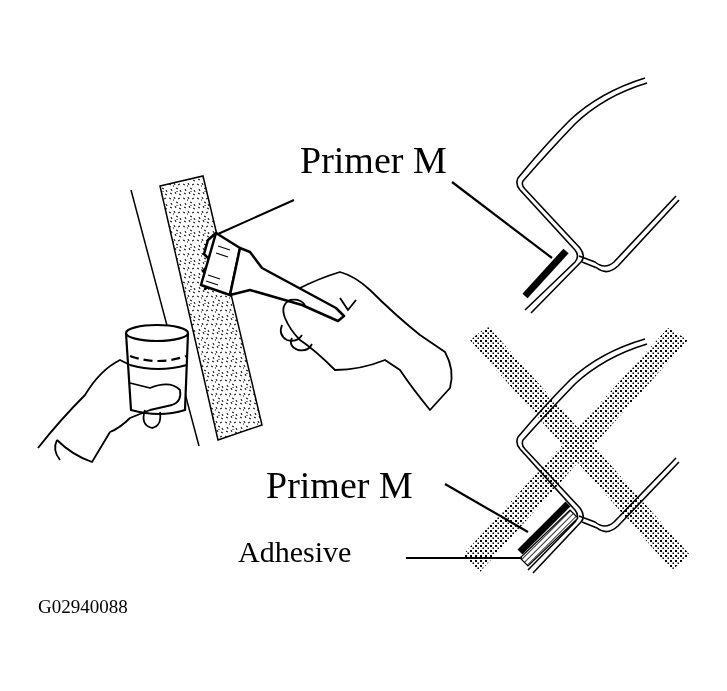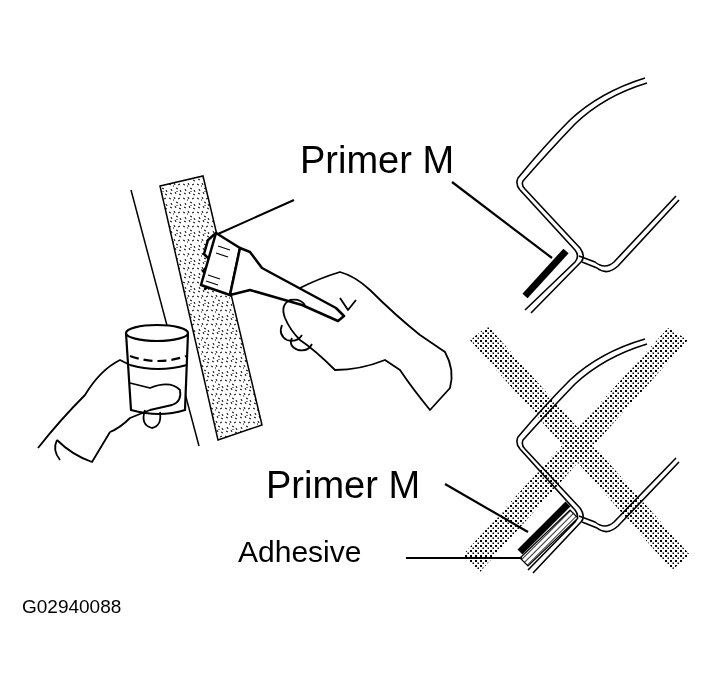--- a/index.html
+++ b/index.html
@@ -1,28 +1,28 @@
 <!DOCTYPE html>
 <html><head>
 <meta charset="utf-8">
 <style>
   html, body { margin: 0; padding: 0; background: #ffffff; }
   body { width: 727px; height: 691px; position: relative; overflow: hidden; }
   .canvas { position: absolute; left: 0; top: 0; width: 727px; height: 691px; }
   .label {
     position: absolute;
-    font-family: Liberation Sans, sans-serif;
+    font-family: Liberation Serif, serif;
     color: #000000;
     white-space: nowrap;
     line-height: 1;
   }
   .lbl-primer-top { left: 300px; top: 141px; font-size: 38px; }
   .lbl-primer-bot { left: 266px; top: 466px; font-size: 38px; }
   .lbl-adhesive   { left: 238px; top: 537px; font-size: 30px; }
-  .lbl-code       { left: 22px;  top: 597px; font-size: 19px; }
+  .lbl-code       { left: 38px;  top: 597px; font-size: 19px; }
 </style>
 </head>
 <body>
 
 <div class="canvas">
 <svg width="727" height="691" viewBox="0 0 727 691" xmlns="http://www.w3.org/2000/svg">
   <defs>
     <pattern id="stipple" width="5" height="5" patternUnits="userSpaceOnUse">
       <rect x="0" y="0" width="2" height="2" fill="#000"></rect>
       <rect x="2.5" y="2.5" width="1.5" height="1.5" fill="#000"></rect>

